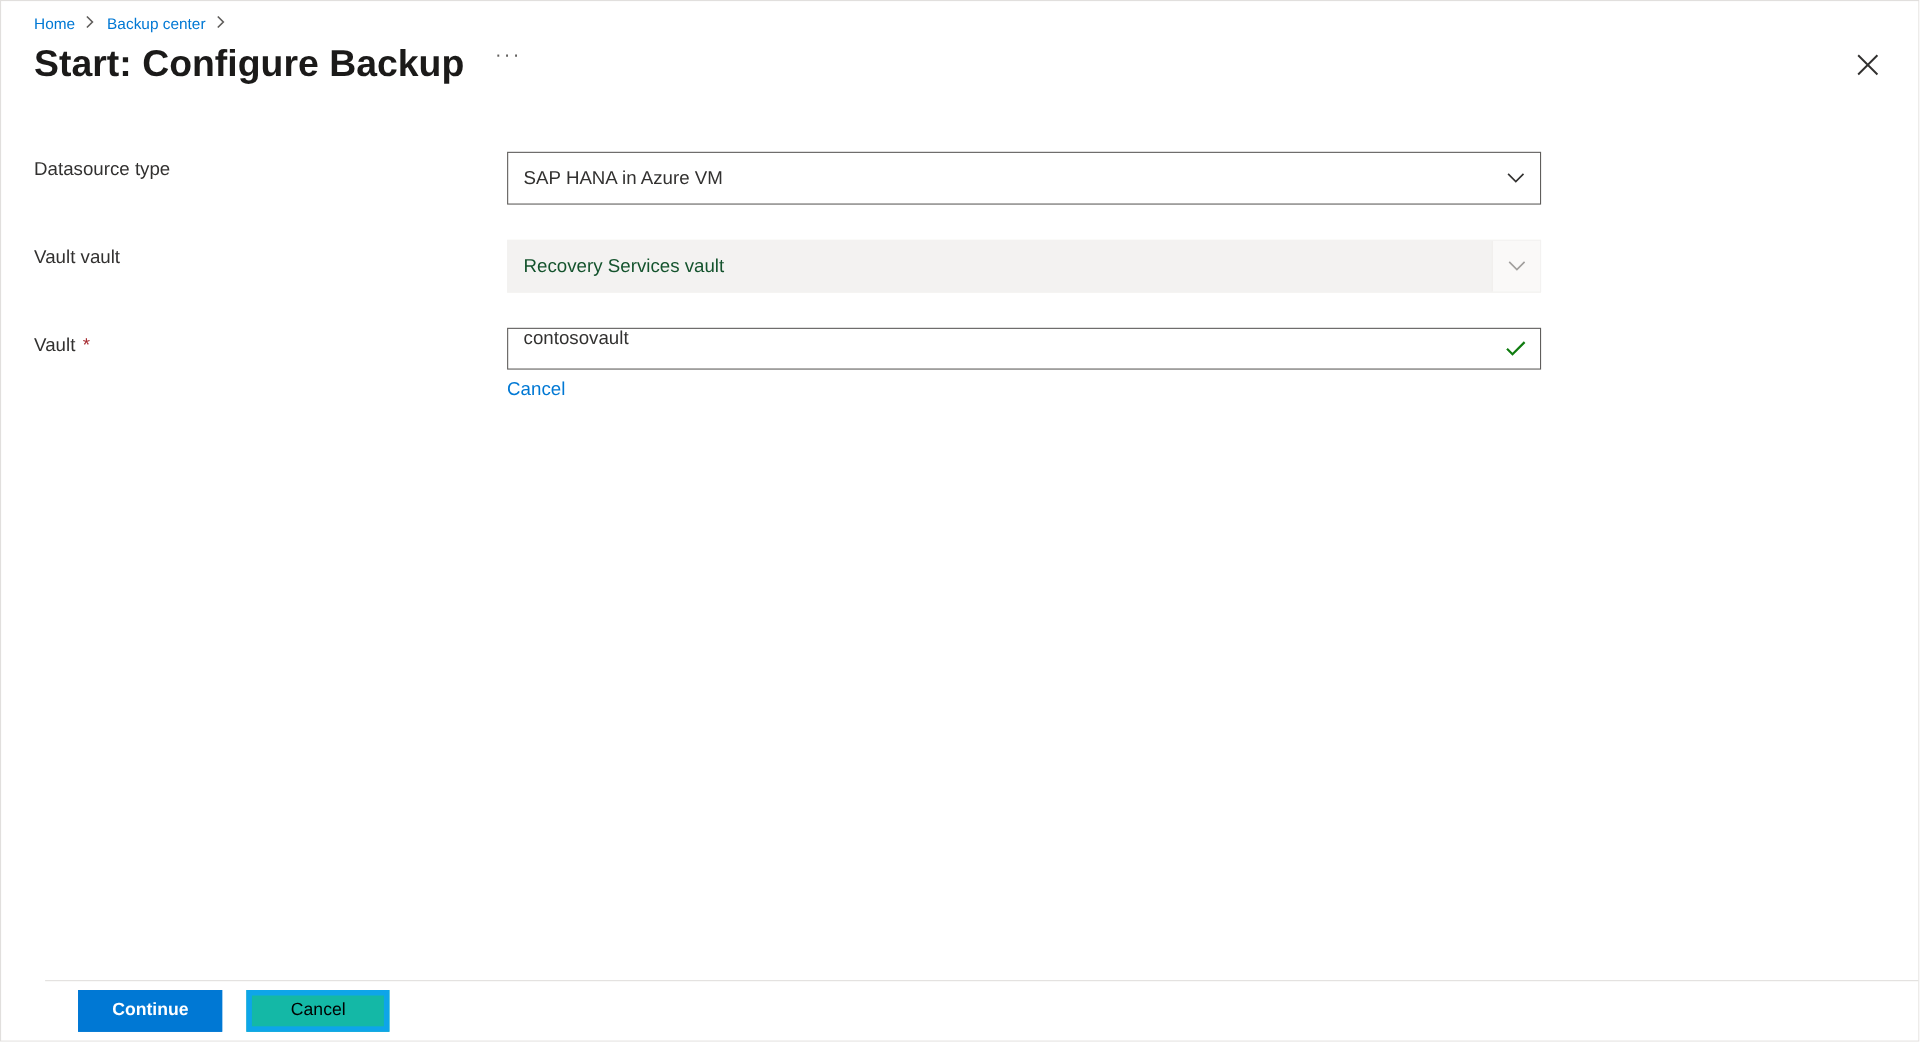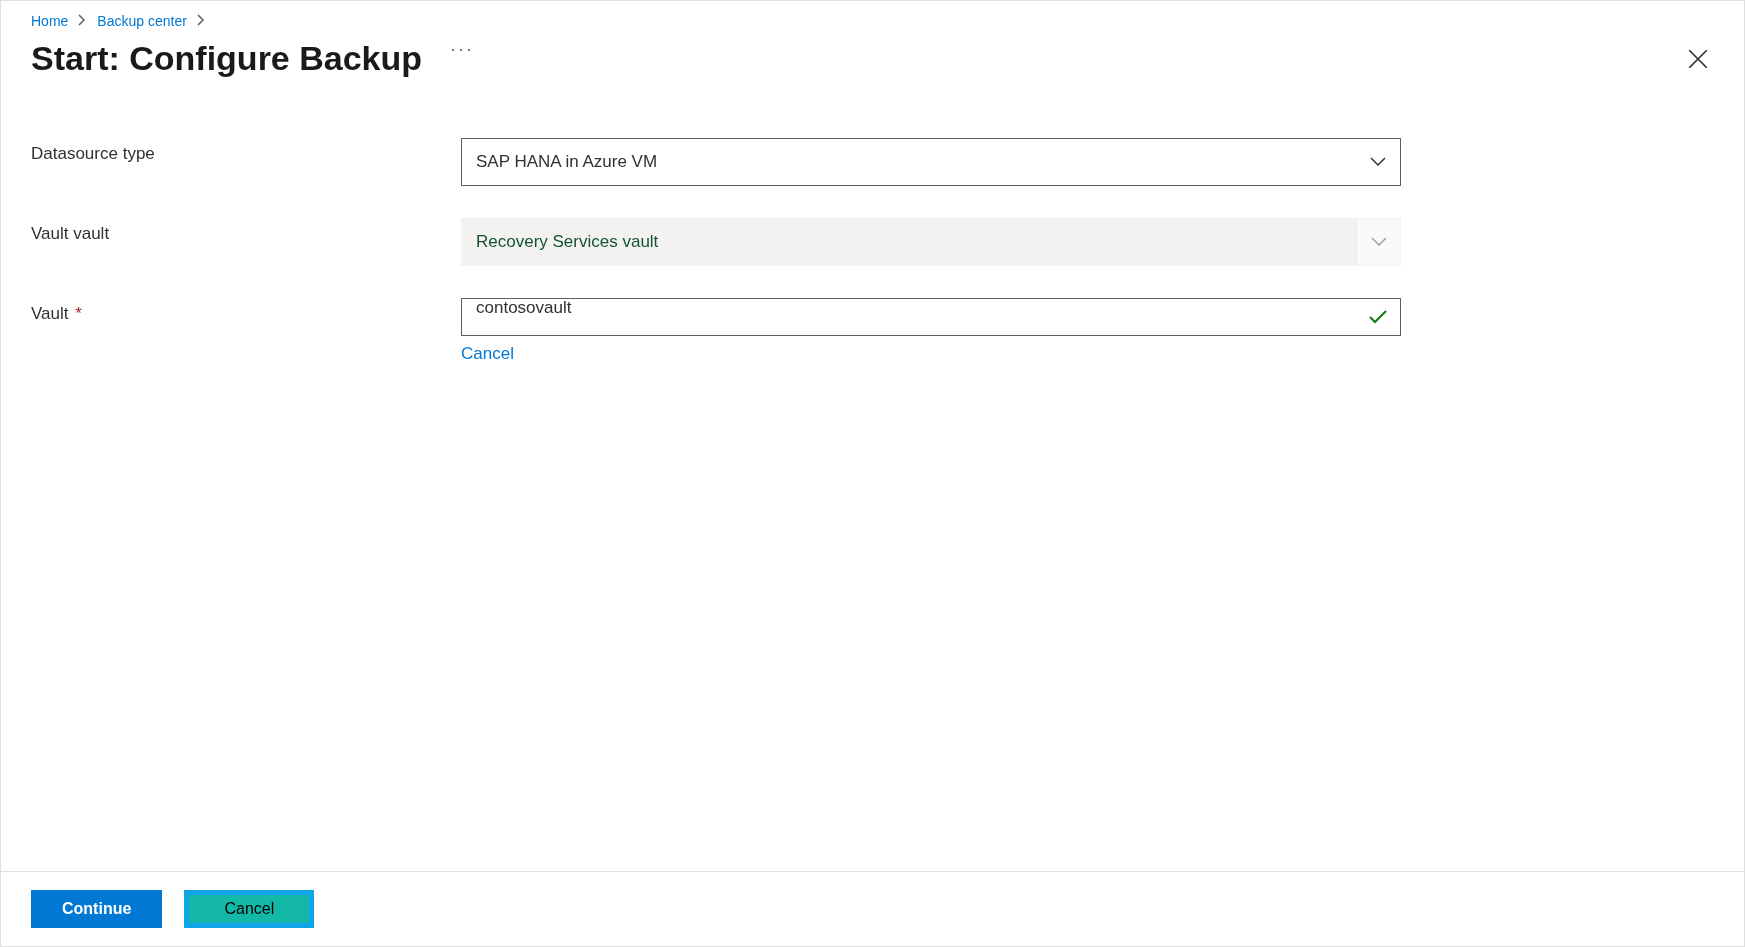--- a/index.html
+++ b/index.html
@@ -158,23 +158,24 @@
     }
     .select-link {
       color: #0078d4;
       font-size: 17px;
       margin-top: 8px;
       cursor: pointer;
       display: inline-block;
     }
     .footer-bar {
       border-top: 1px solid #e1dfdd;
-      padding: 18px 30px;
+      padding: 8px 30px;
       display: flex;
       gap: 22px;
+      margin-left: 40px;
     }
     .btn {
       height: 38px;
       padding: 0 30px;
       font-size: 16px;
       border: 5px solid #0ea5e9;
       background: #14b8a6;
       cursor: pointer;
       display: flex;
       align-items: center;

